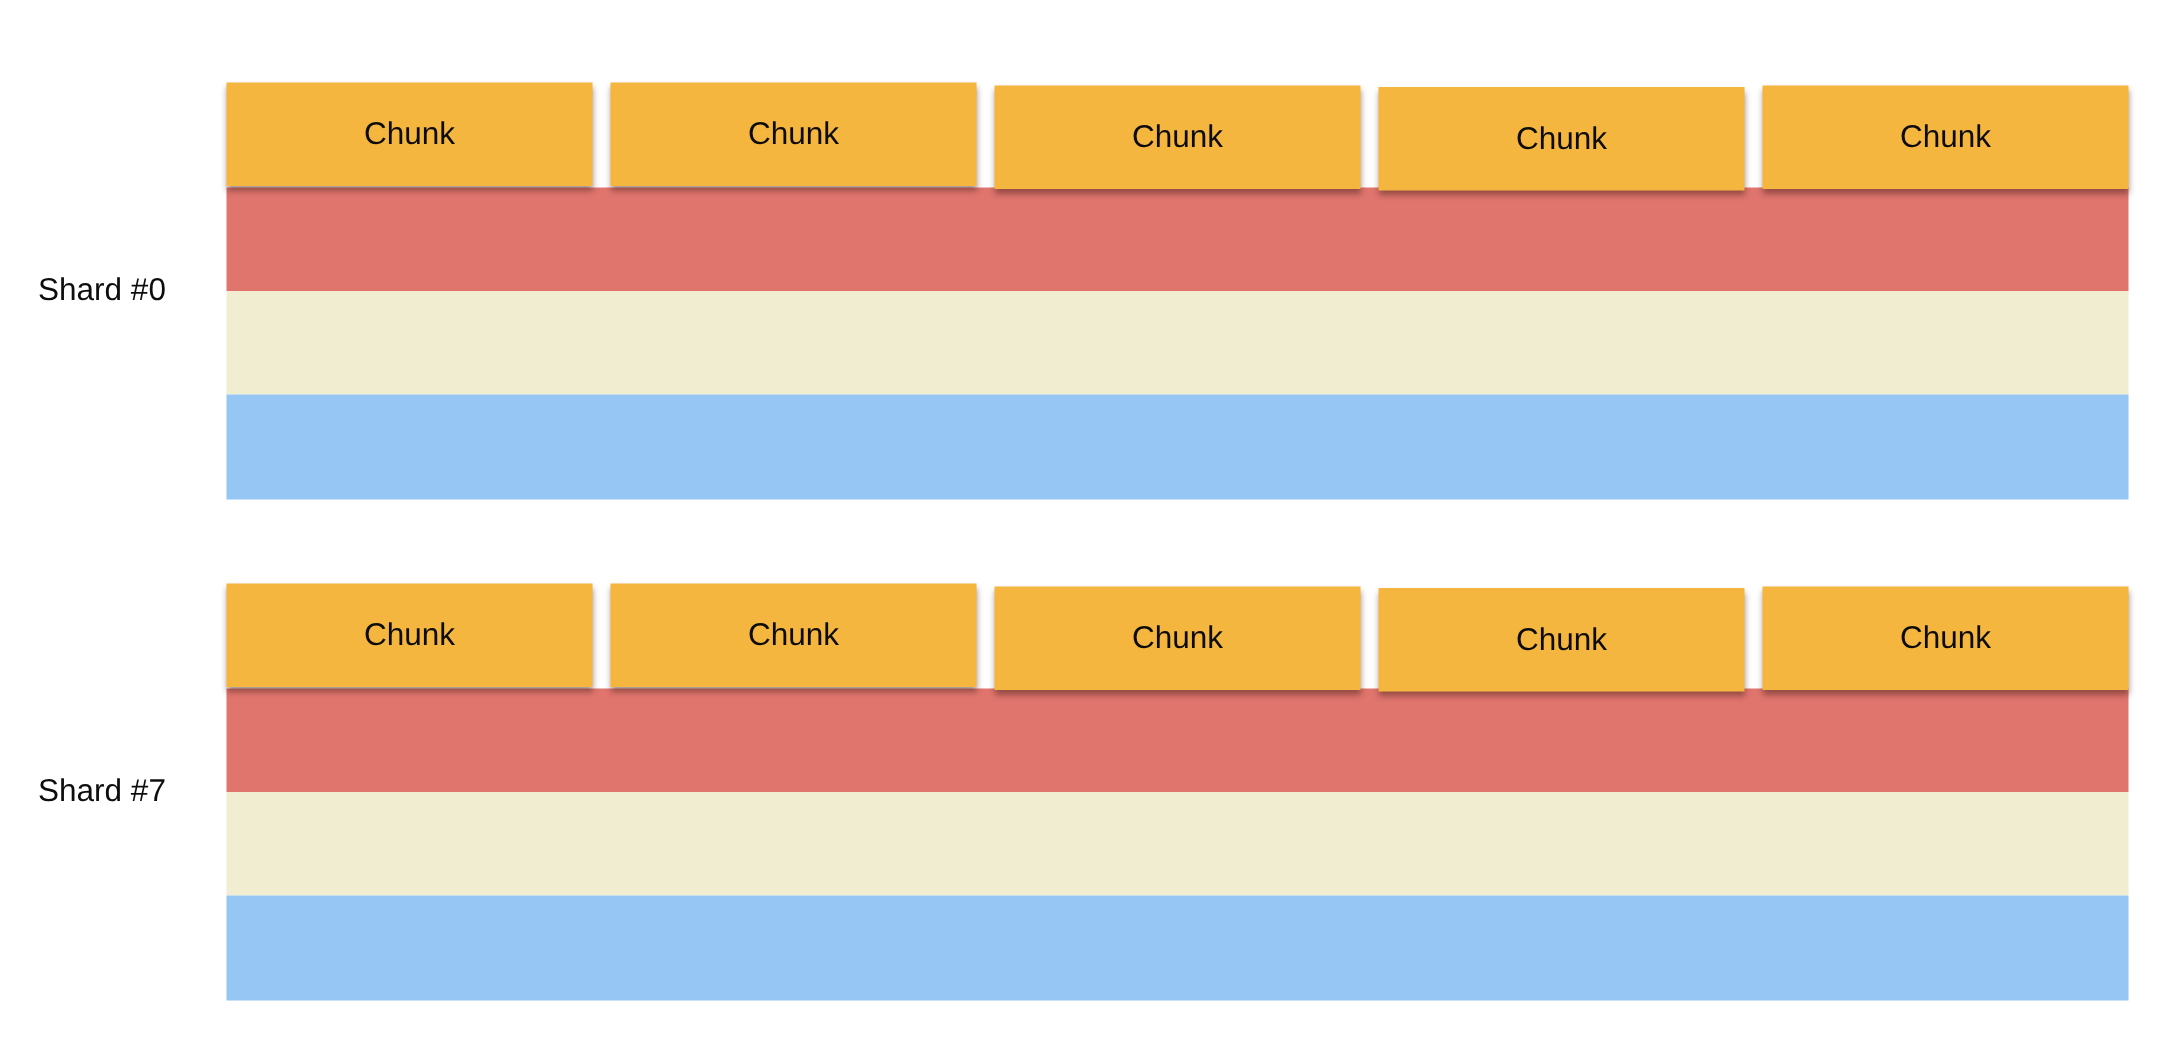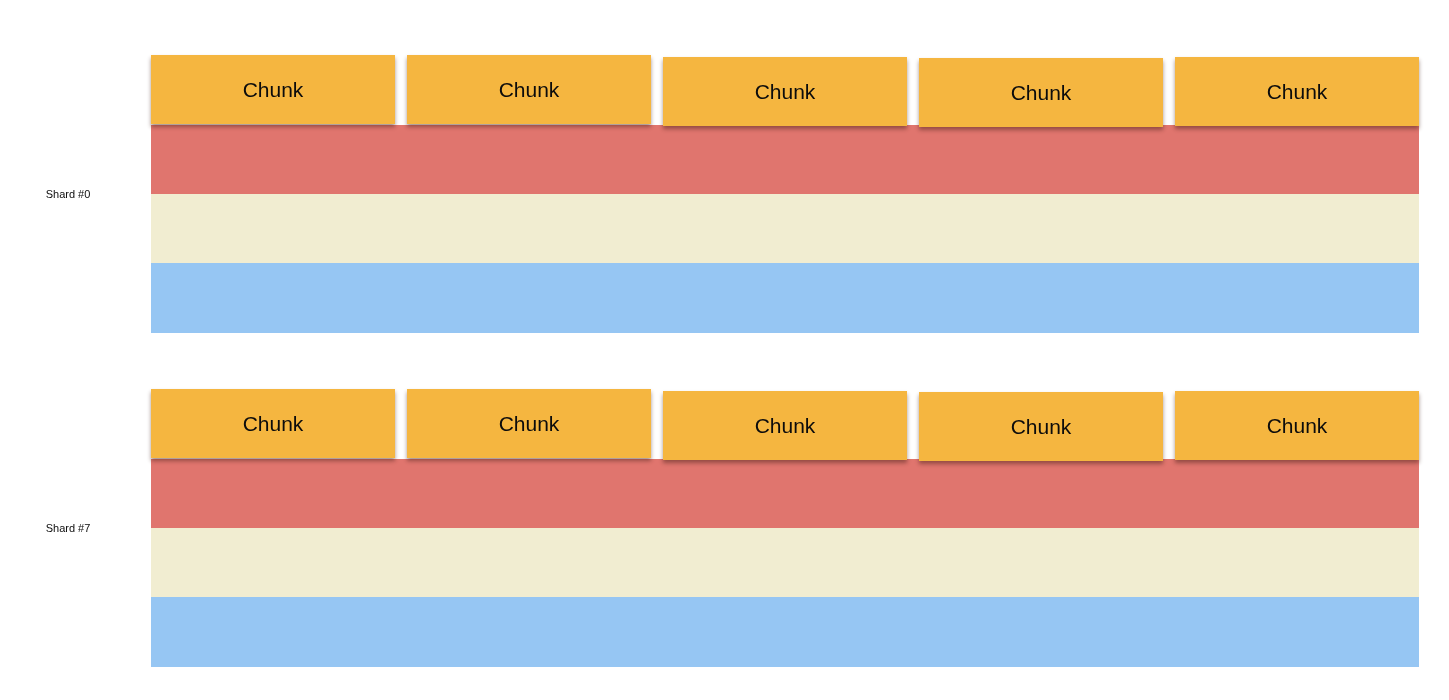--- a/index.html
+++ b/index.html
@@ -24,21 +24,21 @@
   }
   .shard-row.row-0 { top: 55px; }
   .shard-row.row-1 { top: 389px; }
   .shard-label {
     position: absolute;
     left: 0;
     top: 50%;
     transform: translateY(-50%);
     width: 136px;
     text-align: center;
-    font-size: 11px;
+    font-size: 21px;
     line-height: 20px;
     color: #0d0d0d;
     white-space: nowrap;
   }
   .stack {
     position: absolute;
     left: 151px;
     top: 0;
     width: 1268px;
     height: 278px;

